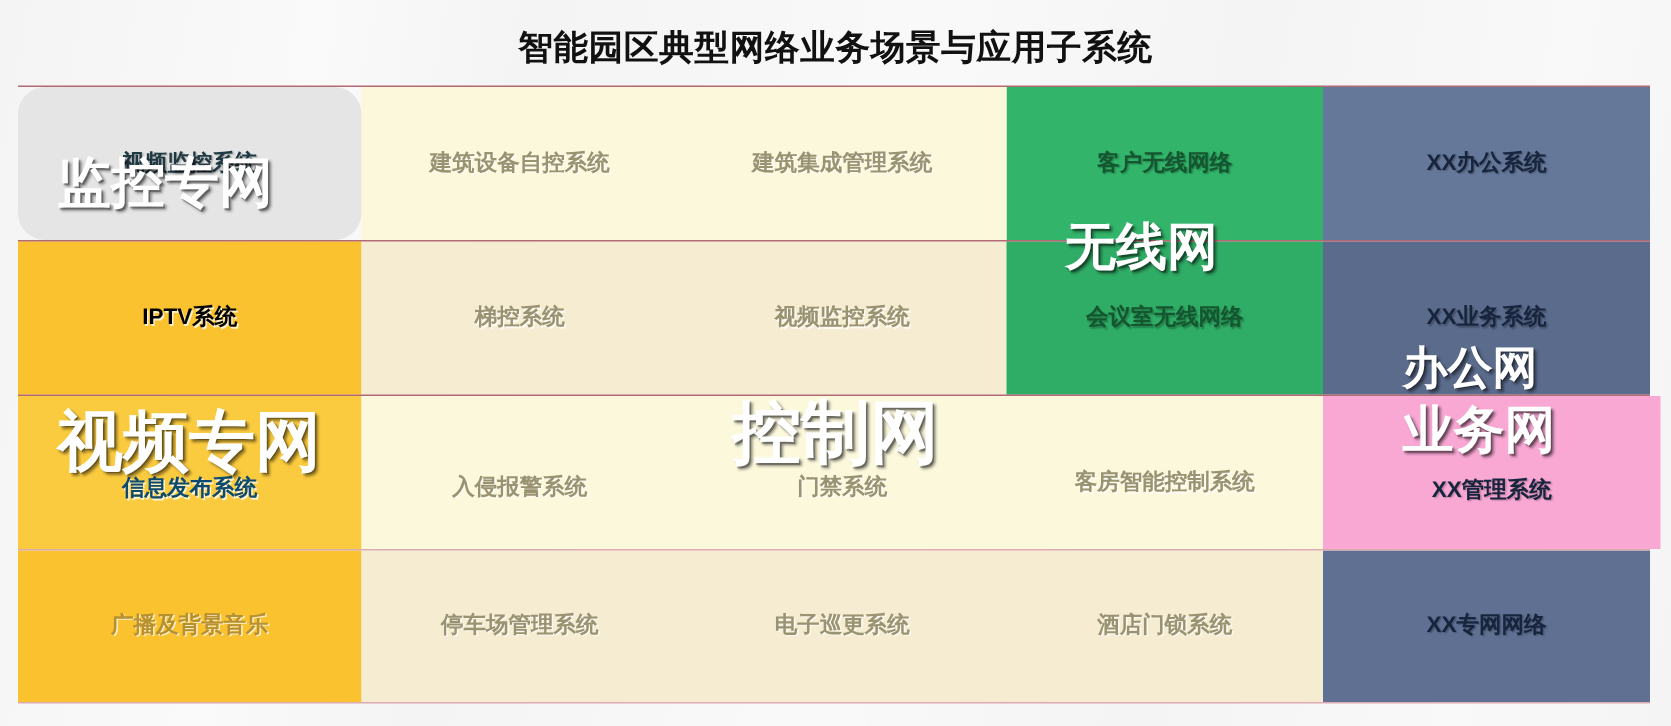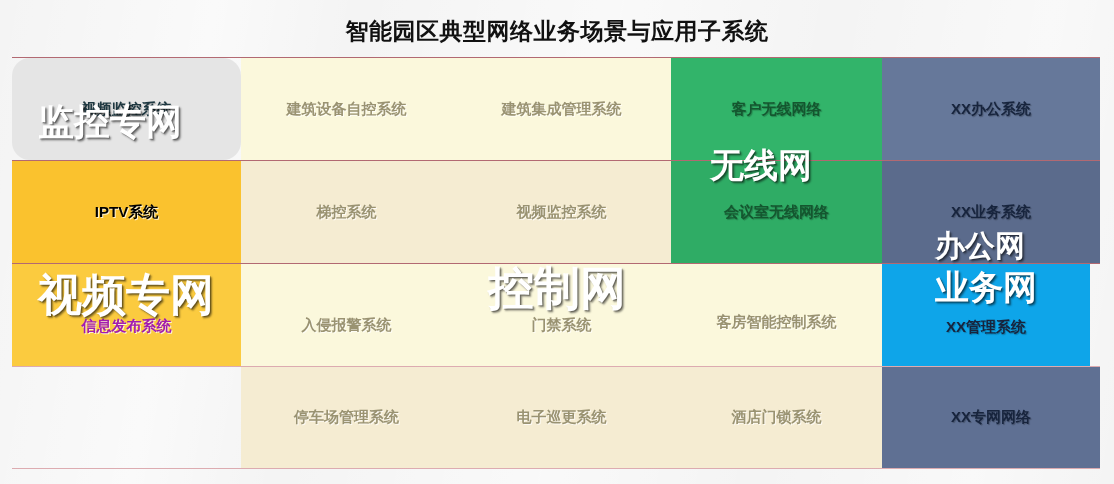--- a/index.html
+++ b/index.html
@@ -140,38 +140,41 @@
   </div>
   <div class="cell dark" style="left:659px; top:103px; width:211px; height:102px; background:#2fac65; color:#14562f;">
     <span class="label">会议室无线网络</span>
   </div>
   <div class="cell dark" style="left:870px; top:103px; width:218px; height:102px; background:#5b6b8c; color:#17243d;">
     <span class="label">XX业务系统</span>
   </div>
 
   <div class="rowrule" style="top:205px;"></div>
 
-  <div class="cell" style="left:0px;  top:206px; width:229px; height:102px; background:#fbcb3f; color:#a21caf;">
+  <div class="cell" style="left:0px;  top:206px; width:229px; height:102px; background:#fbcb3f; color:#0c4a6e;">
     <span class="label" style="margin-top:22px;">信息发布系统</span>
   </div>
   <div class="cell" style="left:229px; top:206px; width:211px; height:102px; background:#fbf8dc; color:#9a9372;">
     <span class="label" style="margin-top:20px;">入侵报警系统</span>
   </div>
   <div class="cell" style="left:440px; top:206px; width:219px; height:102px; background:#fbf8dc; color:#9a9372;">
     <span class="label" style="margin-top:20px;">门禁系统</span>
   </div>
   <div class="cell" style="left:659px; top:206px; width:211px; height:102px; background:#fbf8dc; color:#9a9372;">
     <span class="label" style="margin-top:14px;">客房智能控制系统</span>
   </div>
-  <div class="cell dark" style="left:870px; top:206px; width:208px; height:102px; background:#0ea5e9; color:#17243d;">
+  <div class="cell dark" style="left:870px; top:206px; width:225px; height:102px; background:#f9a8d4; color:#17243d;">
     <span class="label" style="margin-top:24px;">XX管理系统</span>
   </div>
 
   <div class="rowrule soft" style="top:308px;"></div>
 
+  <div class="cell" style="left:0px;  top:309px; width:229px; height:101px; background:#fac22e; color:#b79030;">
+    <span class="label">广播及背景音乐</span>
+  </div>
   <div class="cell" style="left:229px; top:309px; width:211px; height:101px; background:#f5ecd2; color:#9a9372;">
     <span class="label">停车场管理系统</span>
   </div>
   <div class="cell" style="left:440px; top:309px; width:219px; height:101px; background:#f5ecd2; color:#9a9372;">
     <span class="label">电子巡更系统</span>
   </div>
   <div class="cell dark" style="left:870px; top:309px; width:218px; height:101px; background:#5f7093; color:#17243d;">
     <span class="label">XX专网网络</span>
   </div>
   <div class="cell" style="left:659px; top:309px; width:211px; height:101px; background:#f5ecd2; color:#9a9372;">

